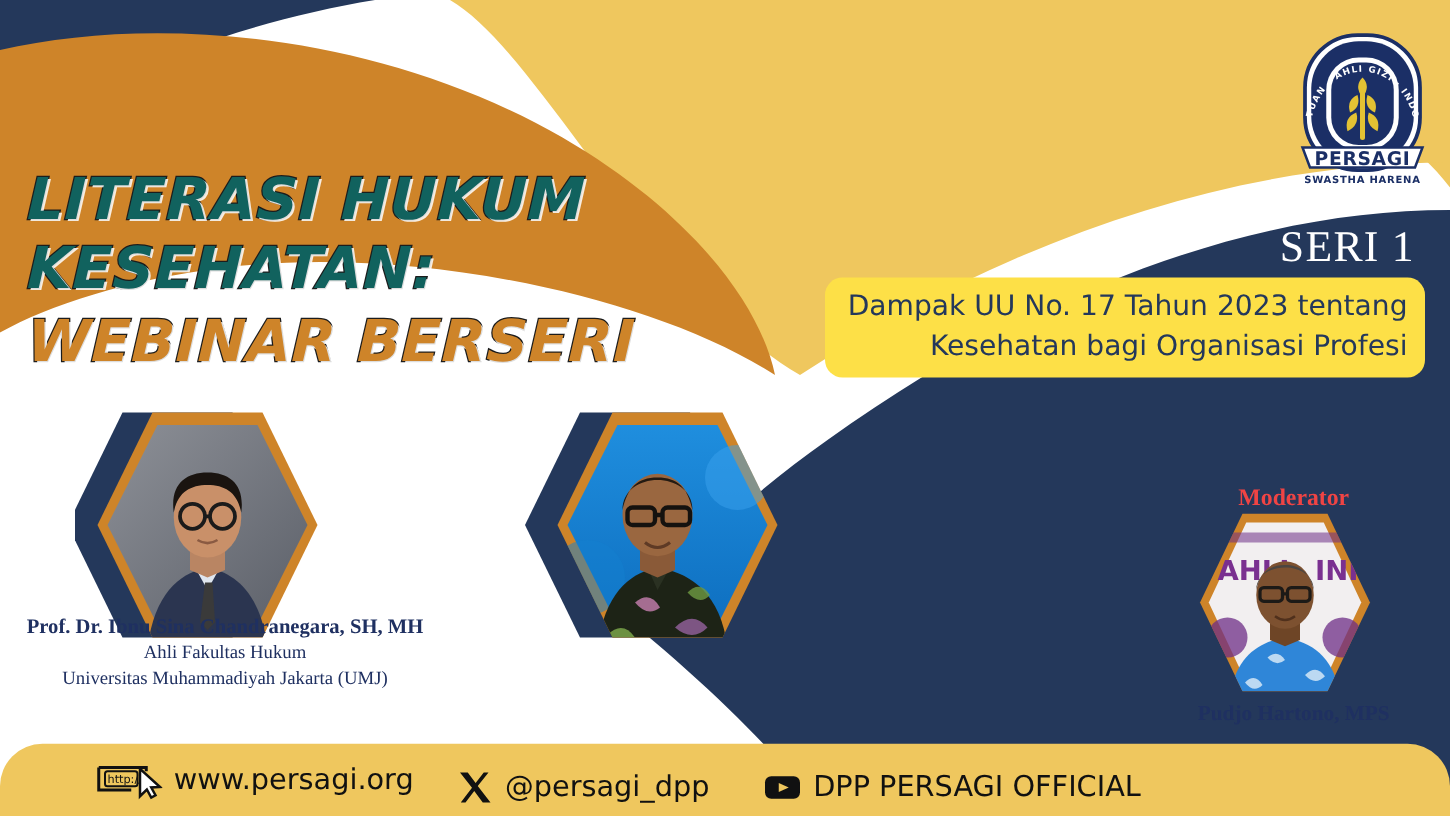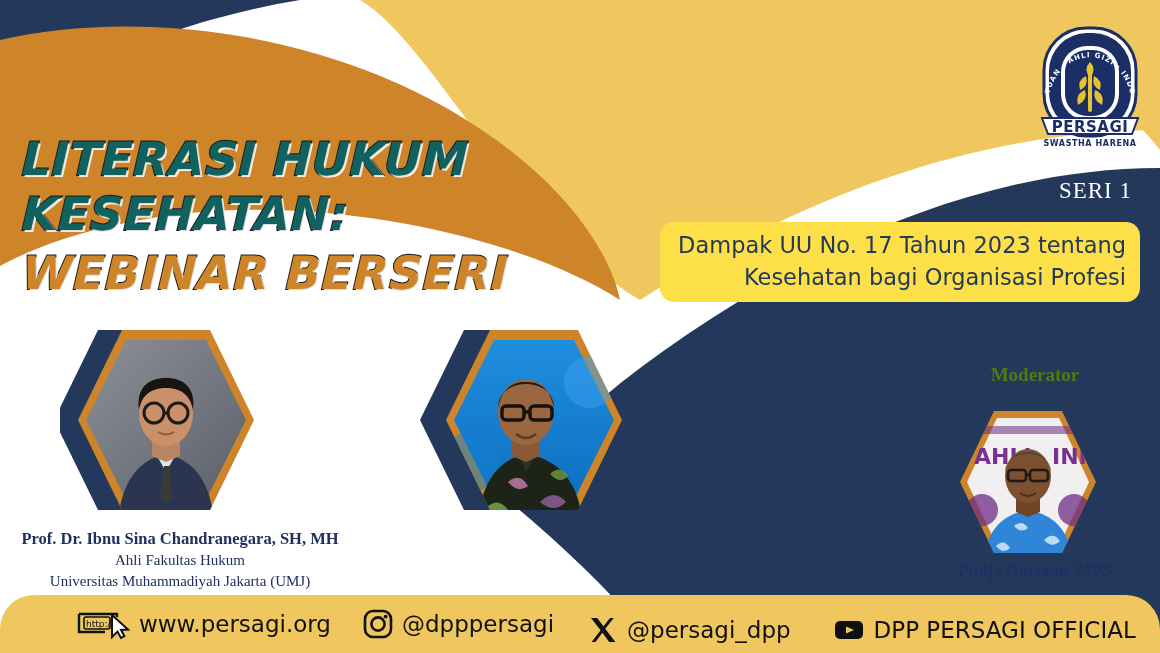--- a/index.html
+++ b/index.html
@@ -49,21 +49,21 @@
     text-shadow:2px 2px 0 rgba(255,255,255,0.85);
   }
   .title-line.l3 { margin-top:4px; }
 
   
   .seri {
     position:absolute;
     right:28px; top:178px;
     color:#ffffff;
     font-family:"Liberation Serif", serif;
-    font-size:23px;
+    font-size:35px;
     letter-spacing:1px;
     z-index:6;
   }
 
   
   .topic-banner {
     position:absolute;
     left:660px; top:222px;
     width:480px;
     background:#fde047;
@@ -100,29 +100,29 @@
     font-weight:700;
     font-size:16.5px;
     line-height:22px;
     white-space:nowrap;
   }
   .caption .rl {
     font-size:15px;
     line-height:21px;
     white-space:nowrap;
   }
-  #cap1 { left:0px;   top:528px; width:360px; }
+  #cap1 { left:0px;   top:490px; width:360px; }
   #cap2 { left:355px; top:516px; width:380px; }
 
   .mod-label {
     position:absolute;
-    left:940px; top:364px;
+    left:940px; top:388px;
     width:190px;
     text-align:center;
-    color:#4d7c0f;
+    color:#ef4444;
     font-family:"Liberation Serif", serif;
     font-weight:700;
     font-size:19px;
     z-index:6;
   }
   #cap3 {
     left:925px; top:560px; width:220px;
   }
   #cap3 .nm { font-size:17px; }
 
@@ -404,30 +404,20 @@
         <svg width="54" height="32" viewBox="0 0 54 32">
           <path d="M3,6 h38 v3 M3,6 v18 h26" fill="none" stroke="#111" stroke-width="2.4"></path>
           <rect x="8" y="9" width="26" height="12" rx="2" fill="none" stroke="#111" stroke-width="1.6"></rect>
           <text x="10" y="18.5" font-family="DejaVu Sans, sans-serif" font-size="9" fill="#111">http://</text>
           <path d="M36,7 L36,29 L41.5,23.6 L45,30 L48.4,28.2 L45,22 L52,21.6 Z" fill="#ffffff" stroke="#111" stroke-width="2"></path>
         </svg>
       </span>
       <span>www.persagi.org</span>
     </div>
 
-    <div class="foot-item" id="f-ig">
-      <span class="foot-ico">
-        <svg width="30" height="30" viewBox="0 0 30 30">
-          <rect x="2" y="2" width="26" height="26" rx="8" fill="none" stroke="#111" stroke-width="2.6"></rect>
-          <circle cx="15" cy="15" r="6.6" fill="none" stroke="#111" stroke-width="2.6"></circle>
-          <circle cx="22.6" cy="7.6" r="1.9" fill="#111"></circle>
-        </svg>
-      </span>
-      <span>@dpppersagi</span>
-    </div>
 
     <div class="foot-item" id="f-x">
       <span class="foot-ico">
         <svg width="30" height="30" viewBox="0 0 30 30">
           <path d="M3,3 L12.6,15.2 L3.6,27 L7.4,27 L14.4,17.7 L21.2,27 L27.4,27 L17.2,13.8 L25.8,3 L22,3 L15.5,11.3 L9.2,3 Z" fill="#111"></path>
         </svg>
       </span>
       <span>@persagi_dpp</span>
     </div>
 

